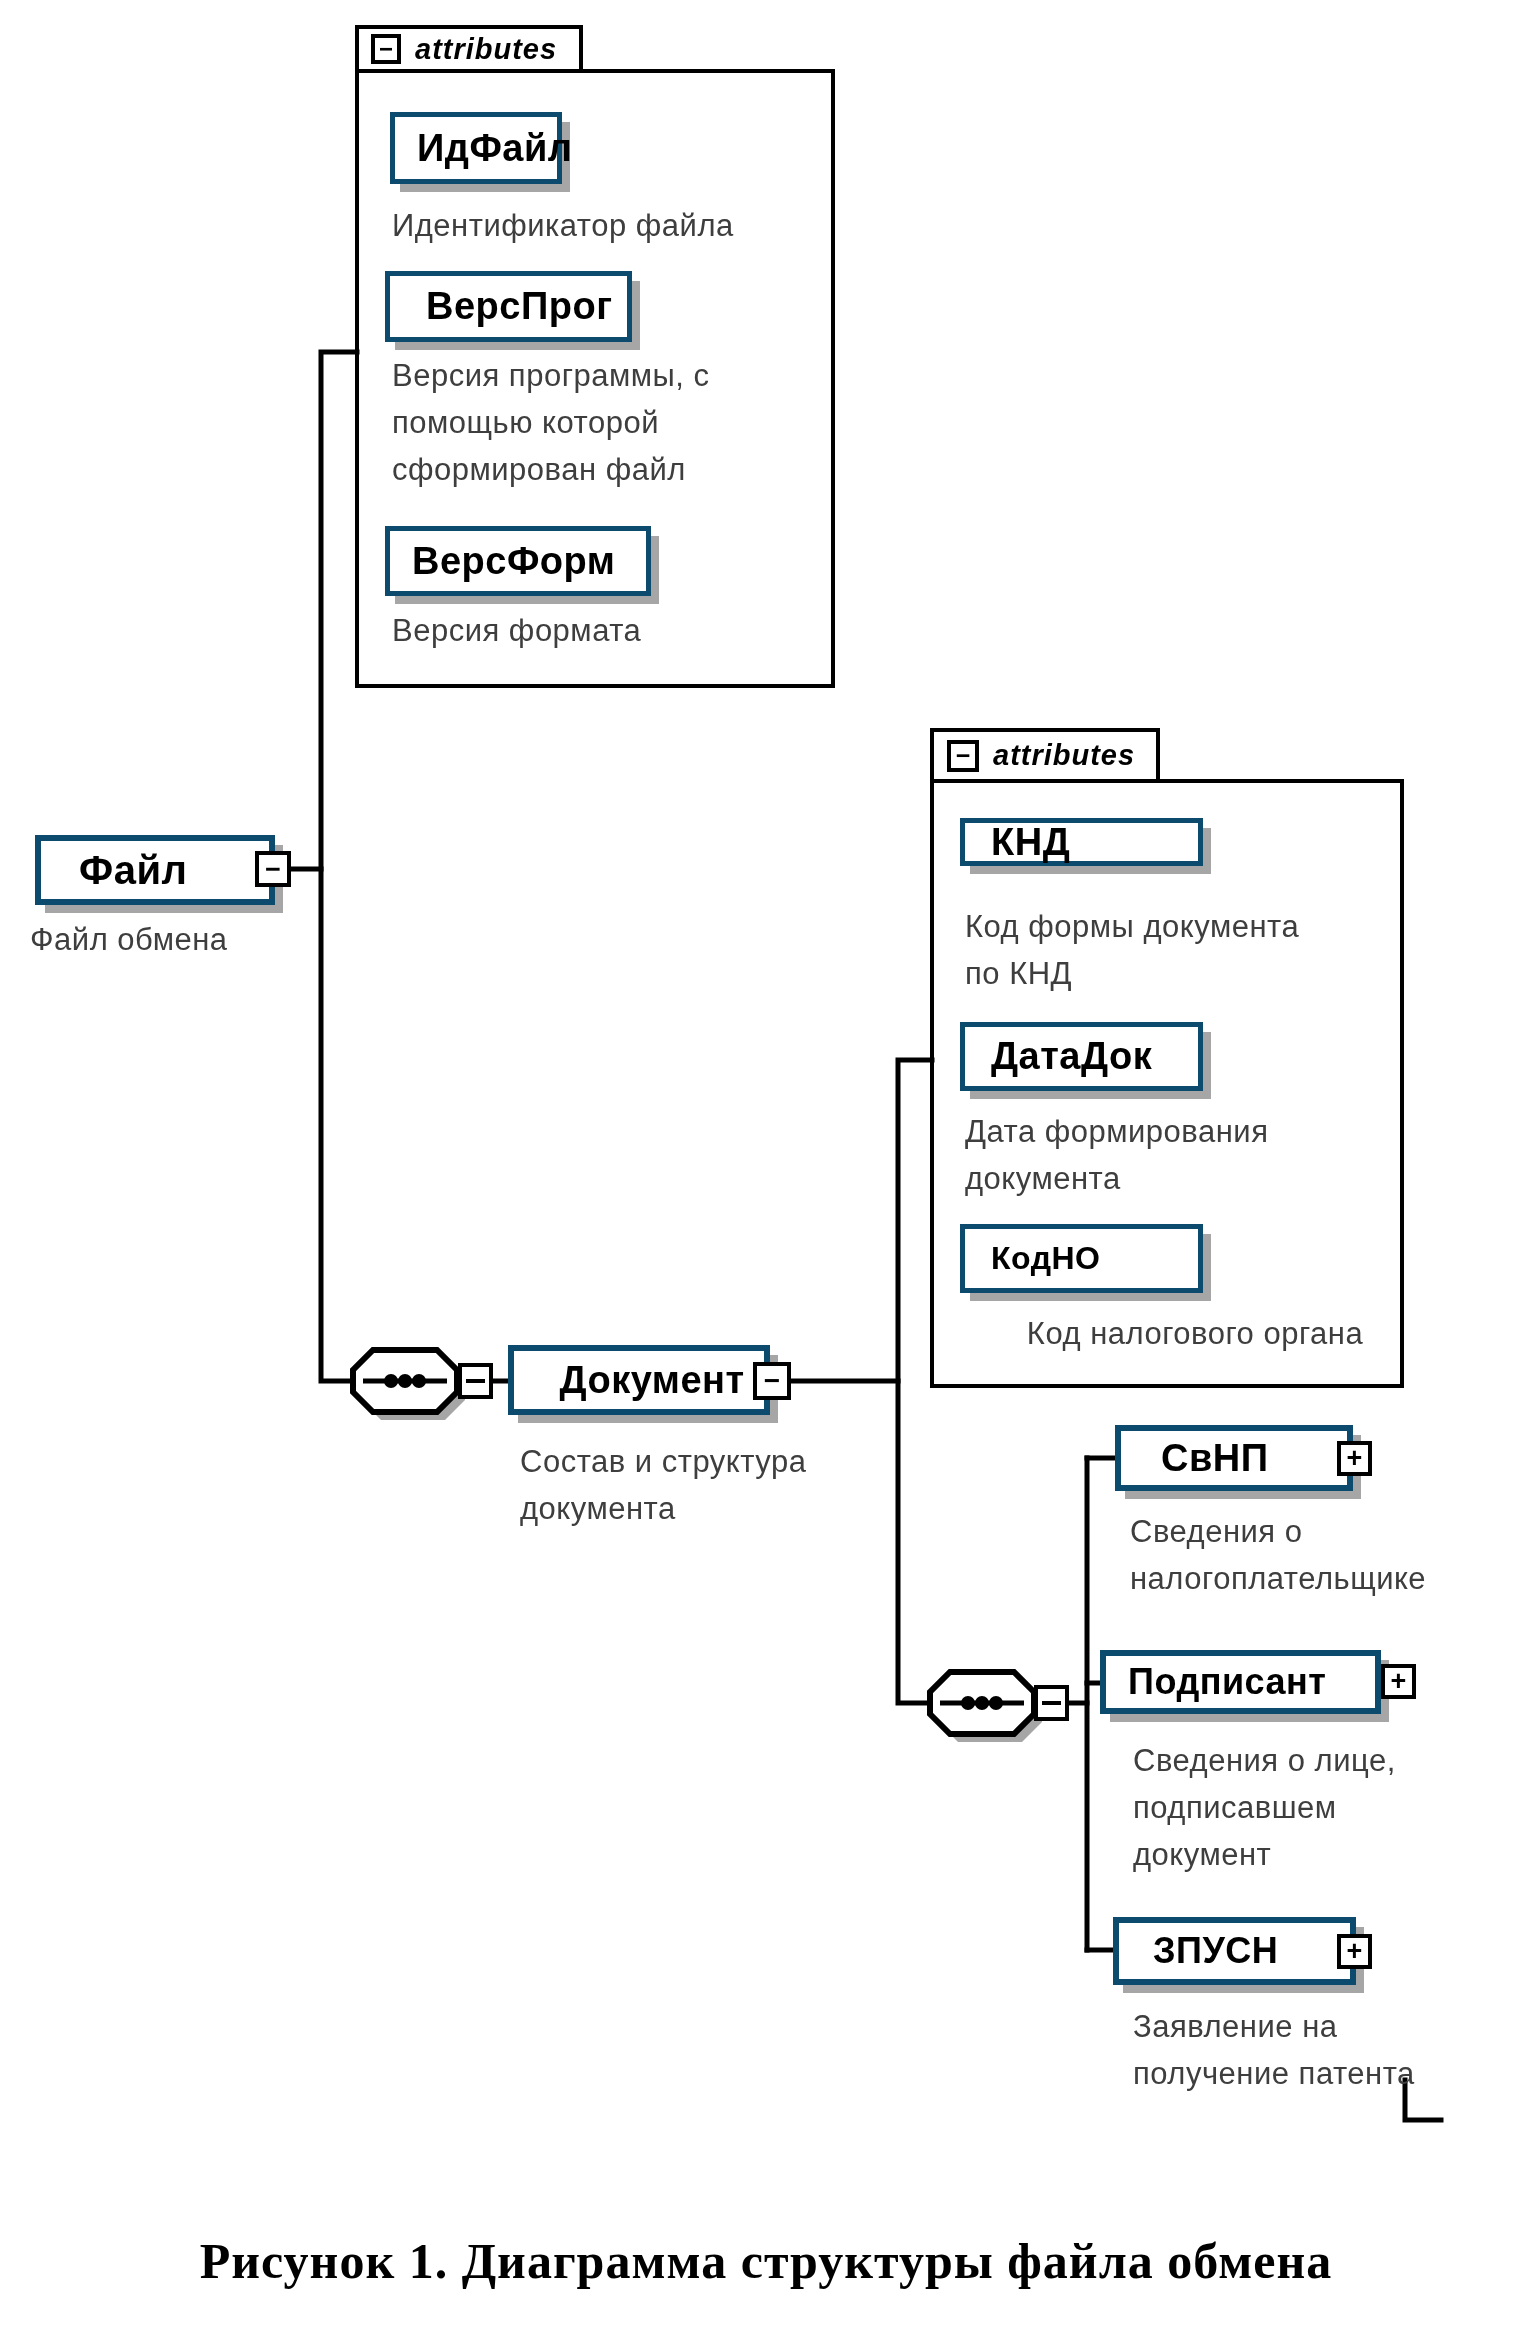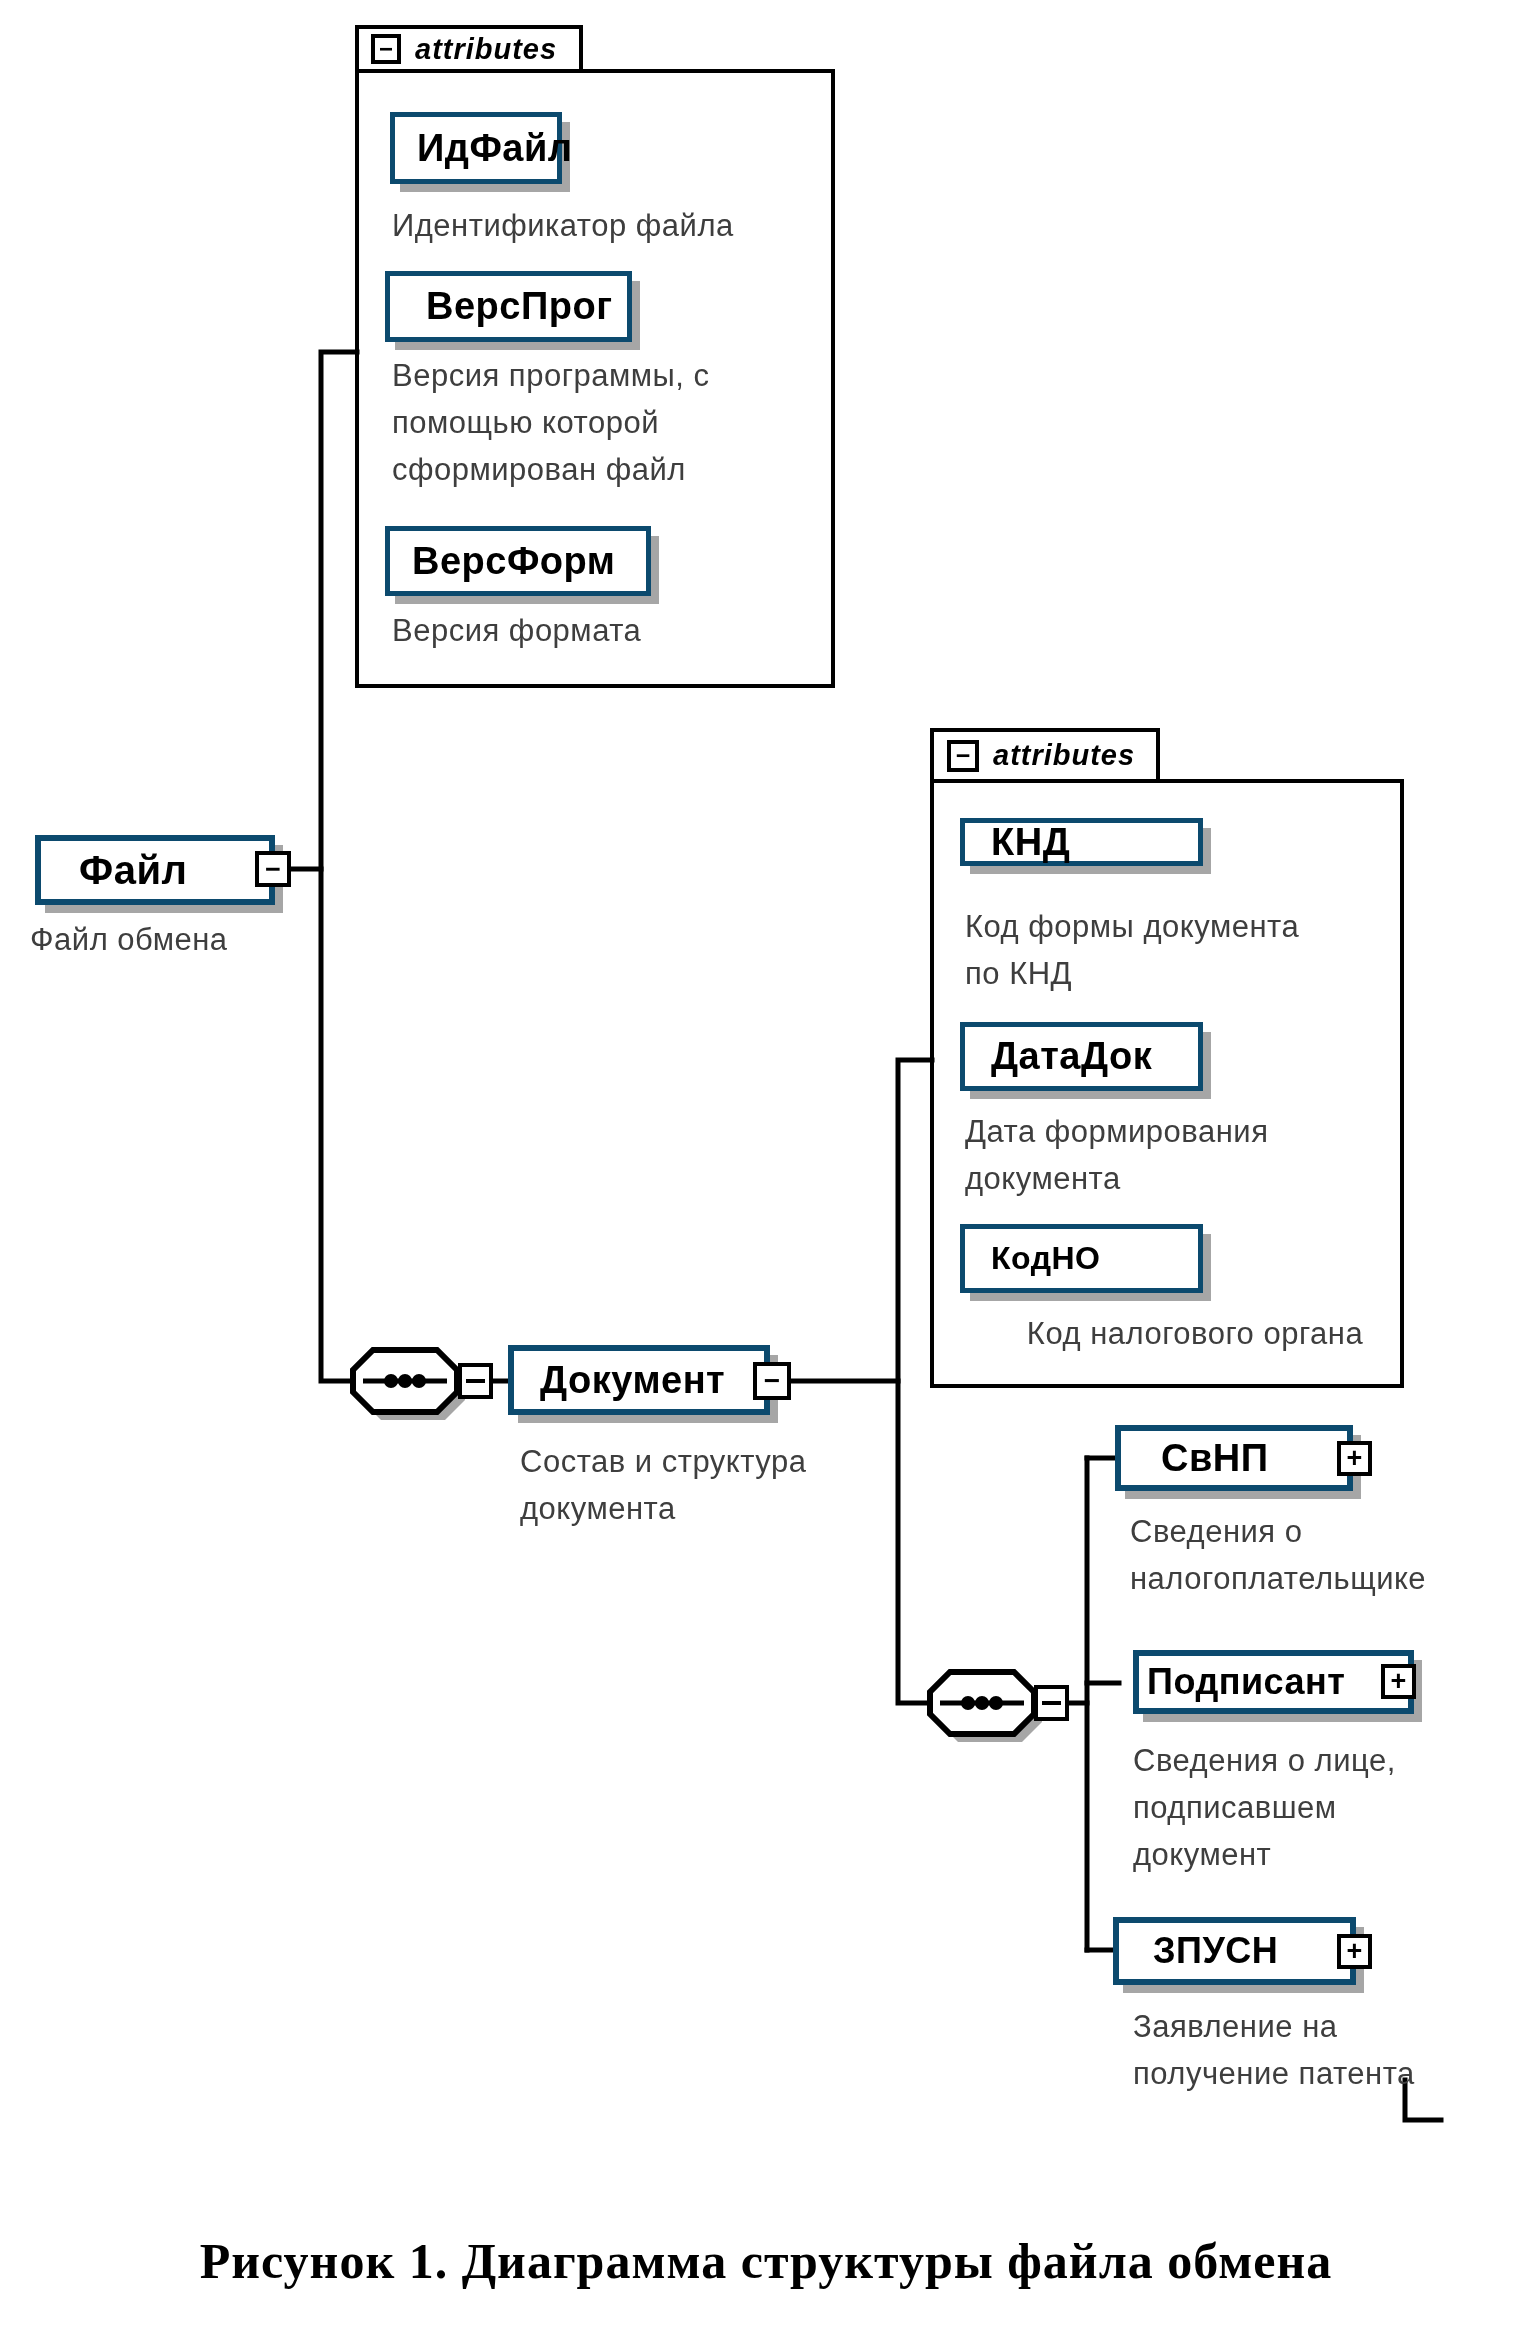--- a/index.html
+++ b/index.html
@@ -91,21 +91,21 @@
   <div class="ebox" style="left:385px;top:271px;width:247px;height:71px;padding-left:36px;font-size:38px;">
     <span class="name">ВерсПрог</span>
   </div>
   <div class="desc" style="left:392px;top:352px;width:345px;">Версия программы, с помощью которой сформирован файл</div>
 
   <div class="ebox" style="left:385px;top:526px;width:266px;height:70px;padding-left:22px;font-size:38px;">
     <span class="name">ВерсФорм</span>
   </div>
   <div class="desc" style="left:392px;top:607px;width:420px;">Версия формата</div>
 
-  <div class="ebox thick" style="left:508px;top:1345px;width:262px;height:70px;padding-left:26px;font-size:38px;">
+  <div class="ebox thick" style="left:508px;top:1345px;width:262px;height:70px;padding-left:26px;font-size:38px;justify-content:center;">
     <span class="name">Документ</span>
   </div>
   <div class="tgl" style="left:753px;top:1362px;width:38px;height:38px;font-size:28px;">−</div>
   <div class="desc" style="left:520px;top:1438px;width:330px;">Состав и структура документа</div>
 
   <div class="ebox" style="left:960px;top:818px;width:243px;height:48px;padding-left:26px;font-size:38px;">
     <span class="name">КНД</span>
   </div>
   <div class="desc" style="left:965px;top:903px;width:345px;">Код формы документа по КНД</div>
 
@@ -118,21 +118,21 @@
     <span class="name">КодНО</span>
   </div>
   <div class="desc" style="left:965px;top:1310px;width:460px;text-align:center;">Код налогового органа</div>
 
   <div class="ebox thick" style="left:1115px;top:1425px;width:238px;height:66px;padding-left:40px;font-size:38px;">
     <span class="name">СвНП</span>
   </div>
   <div class="tgl" style="left:1337px;top:1441px;width:35px;height:35px;font-size:27px;">+</div>
   <div class="desc" style="left:1130px;top:1508px;width:310px;">Сведения о налогоплательщике</div>
 
-  <div class="ebox thick" style="left:1133px;top:1650px;width:281px;height:64px;padding-left:8px;font-size:36px;">
+  <div class="ebox thick" style="left:1100px;top:1650px;width:281px;height:64px;padding-left:22px;font-size:36px;">
     <span class="name">Подписант</span>
   </div>
   <div class="tgl" style="left:1381px;top:1664px;width:35px;height:35px;font-size:27px;">+</div>
   <div class="desc" style="left:1133px;top:1737px;width:285px;">Сведения о лице, подписавшем документ</div>
 
   <div class="ebox thick" style="left:1113px;top:1917px;width:243px;height:68px;padding-left:34px;font-size:36px;">
     <span class="name">ЗПУСН</span>
   </div>
   <div class="tgl" style="left:1337px;top:1934px;width:35px;height:35px;font-size:27px;">+</div>
   <div class="desc" style="left:1133px;top:2003px;width:320px;">Заявление на получение патента</div>

